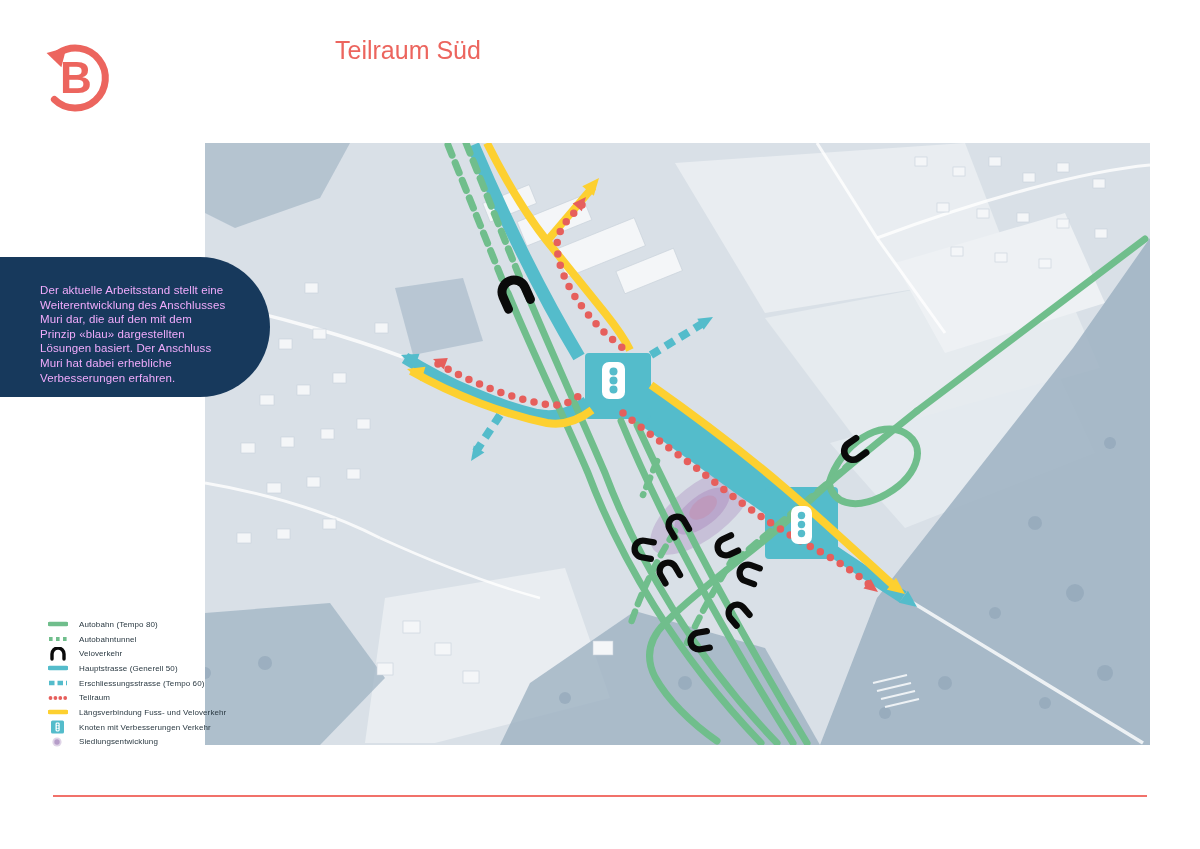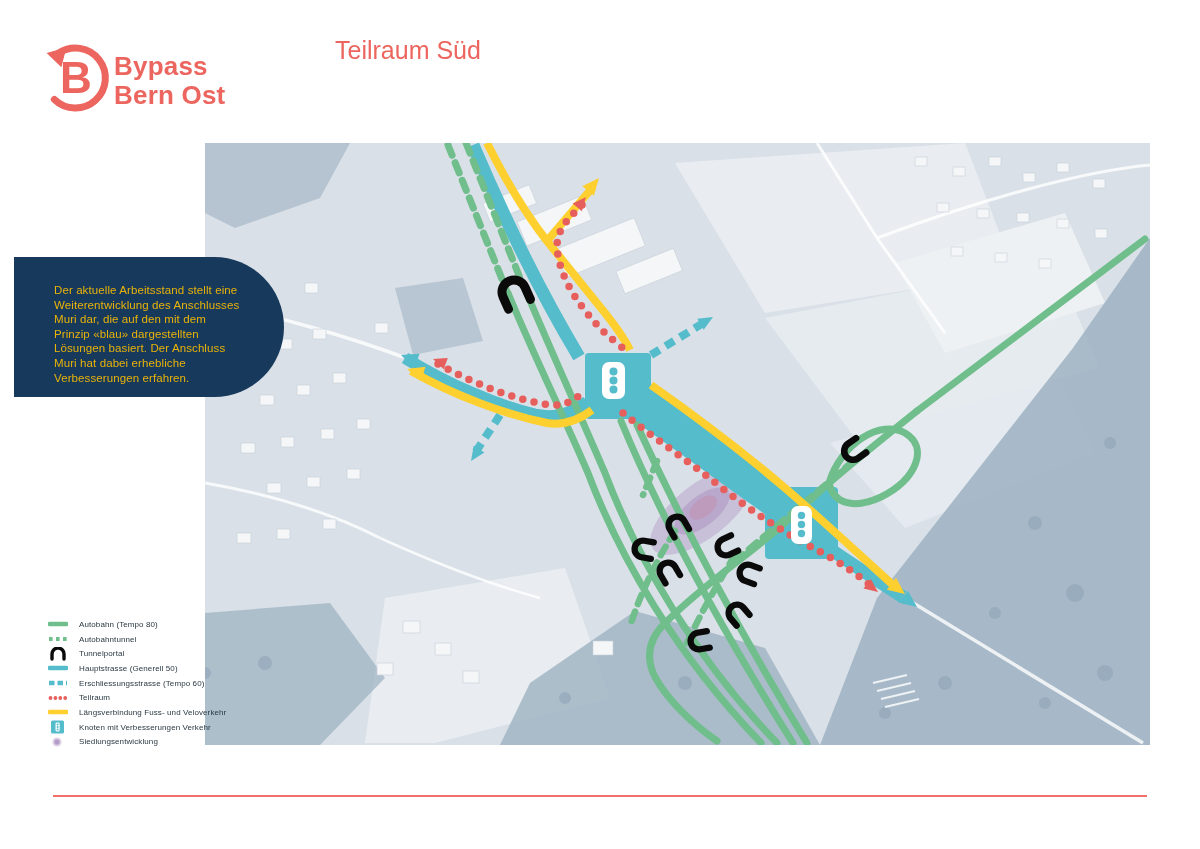--- a/index.html
+++ b/index.html
@@ -17,22 +17,22 @@
   .logo-mark{position:absolute;left:0;top:2px;}
   .logo-text{position:absolute;left:76px;top:14px;color:var(--coral);font-weight:bold;
              font-size:26px;line-height:29px;letter-spacing:.2px;}
   .subtitle{position:absolute;left:335px;top:36px;color:var(--coral);font-size:25px;font-weight:500;}
   .title{position:absolute;left:333px;top:60px;color:var(--coral);font-size:37px;font-weight:bold;letter-spacing:-.3px;}
 
   
   .map-wrap{position:absolute;left:205px;top:143px;width:945px;height:602px;}
 
   
-  .info-box{position:absolute;left:14px;top:257px;width:270px;height:140px;background:var(--navy);
-            border-radius:0 70px 70px 0;color:#eab308;padding:26px 44px 16px 40px;}
+  .info-box{position:absolute;left:0;top:257px;width:270px;height:140px;background:var(--navy);
+            border-radius:0 70px 70px 0;color:#f0abfc;padding:26px 44px 16px 40px;}
   .info-box p{font-size:11.5px;line-height:14.6px;letter-spacing:.1px;}
 
   
   .legend{position:absolute;left:48px;top:617px;width:175px;}
   .legend-row{display:flex;align-items:center;height:14.7px;}
   .legend-swatch{width:22px;display:flex;justify-content:flex-start;align-items:center;flex:0 0 22px;}
   .legend-label{font-size:8px;color:var(--legend-text);margin-left:9px;white-space:nowrap;letter-spacing:.1px;}
 
   .footer-line{position:absolute;left:53px;top:795px;width:1094px;height:2px;background:#f1716a;}
 
@@ -50,24 +50,20 @@
 <body>
 
 <div class="page">
 
   <div class="logo">
     <svg class="logo-mark" width="76" height="76" viewBox="0 0 76 76">
       <path d="M16.4,59.5 A30,30 0 1 0 20.5,13.2" stroke="#ec655e" stroke-width="7" fill="none" stroke-linecap="round"></path>
       <polygon points="8.5,13.5 28,7 24,27" fill="#ec655e" transform="rotate(3 18 15)"></polygon>
       <text x="22" y="53" font-size="44" font-weight="bold" fill="#ec655e" font-family="&quot;Liberation Sans&quot;,sans-serif">B</text>
     </svg>
-    <div class="logo-text">
-      <div>Bypass</div>
-      <div>Bern Ost</div>
-    </div>
   </div>
   <div class="subtitle">Teilraum Süd</div>
 
   <div class="map-wrap">
   <svg width="945" height="602" viewBox="0 0 945 602">
     <defs>
       <g id="portal">
             <path class="portal-stroke" d="M-8,9 L-8,0 A8,8 0 0 1 8,0 L8,9"></path>
           </g>
       <g id="arrow">
@@ -275,21 +271,21 @@
           </svg>
         </span>
      <span class="legend-label">Autobahntunnel</span>
    </div>
       <div class="legend-row">
      <span class="legend-swatch">
           <svg width="20" height="14" viewBox="0 0 20 14">
             <path d="M4,12 L4,7 A6,6 0 0 1 16,7 L16,12" stroke="#0a0a0a" stroke-width="3.4" fill="none" stroke-linecap="round"></path>
           </svg>
         </span>
-     <span class="legend-label">Tunnelportal</span>
+     <span class="legend-label">Veloverkehr</span>
    </div>
       <div class="legend-row">
      <span class="legend-swatch">
           <svg width="20" height="14" viewBox="0 0 20 14">
             <line x1="1.5" y1="7" x2="18.5" y2="7" stroke="#54bccb" stroke-width="4.5" stroke-linecap="round"></line>
           </svg>
         </span>
      <span class="legend-label">Hauptstrasse (Generell 50)</span>
    </div>
       <div class="legend-row">

